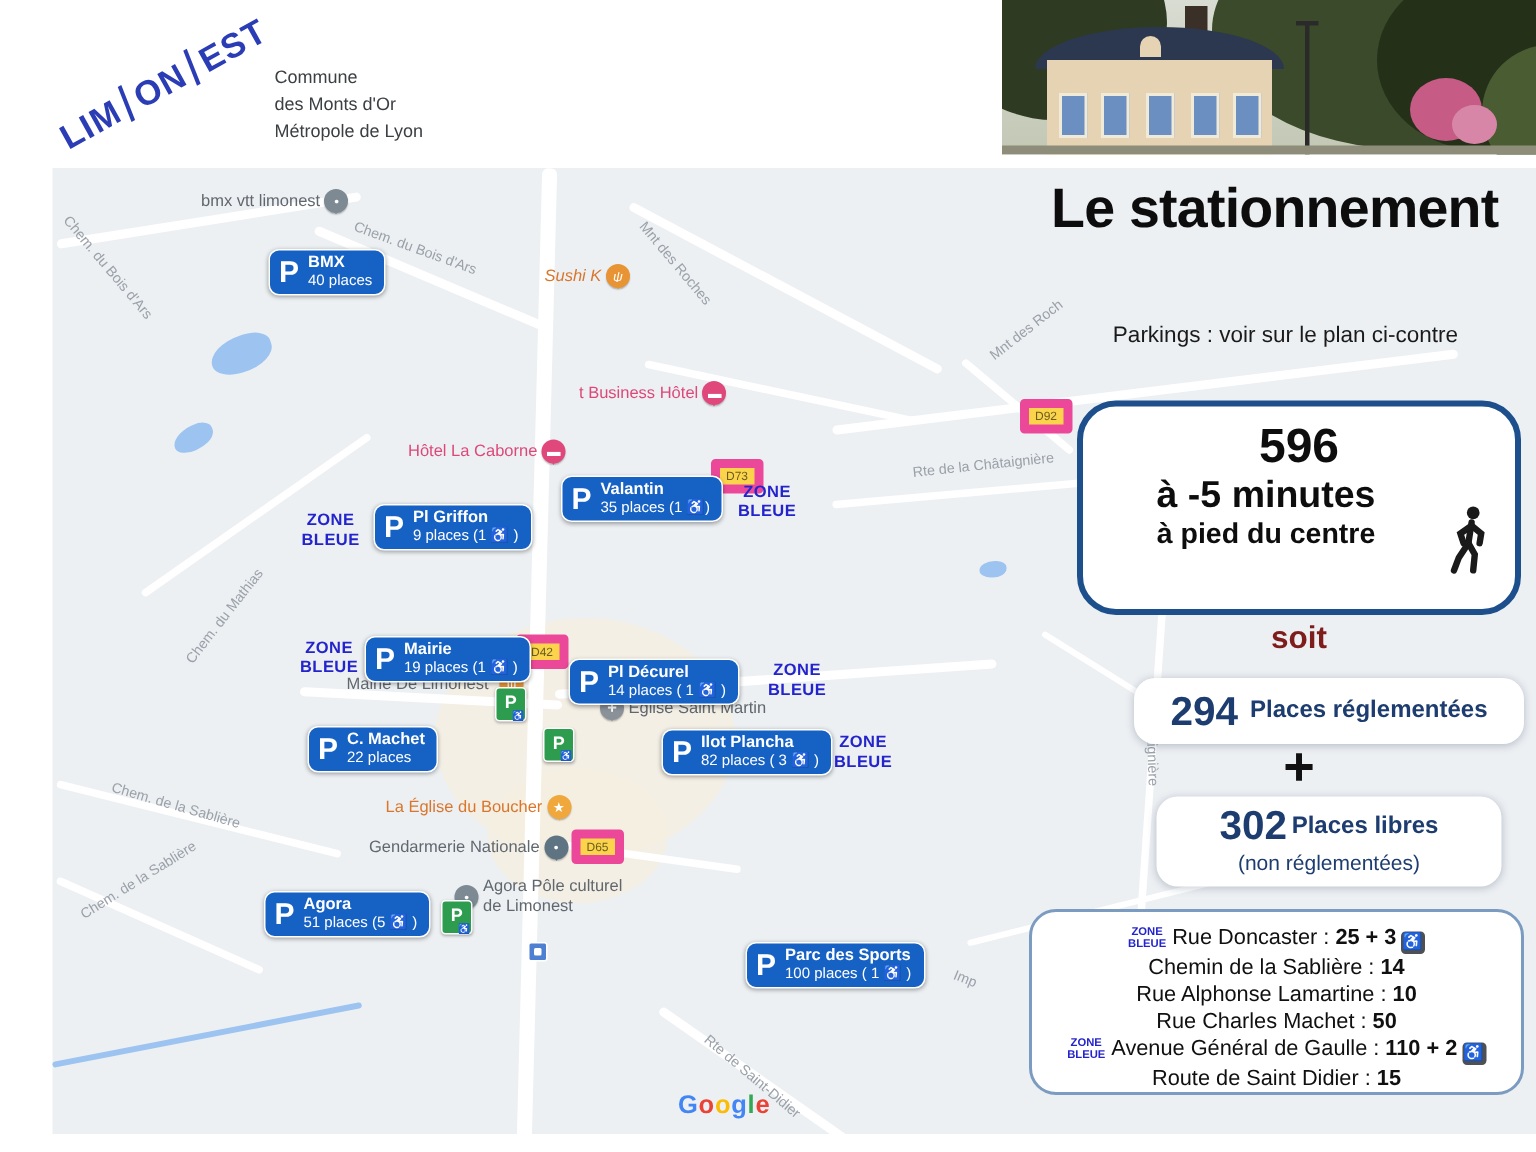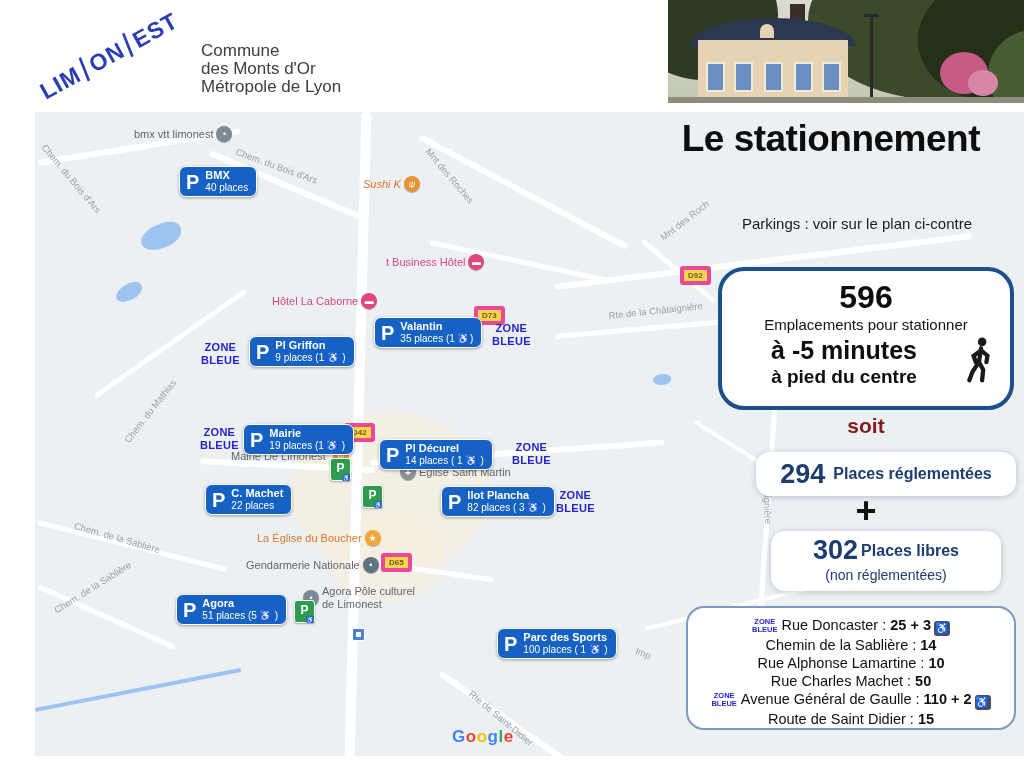--- a/index.html
+++ b/index.html
@@ -3,21 +3,21 @@
 <meta charset="utf-8">
 <style>
   html,body{margin:0;padding:0;background:#fff;}
   .canvas{position:relative;width:1024px;height:768px;overflow:hidden;background:#fff;
           font-family:"Liberation Sans", sans-serif;}
 
   
   .logo{position:absolute;left:42px;top:80px;transform:rotate(-29deg);transform-origin:left center;
         color:#2b3db5;font-weight:900;font-size:23px;white-space:nowrap;letter-spacing:1px;}
   .logo .ls{display:inline-block;transform:scaleY(1.45);font-weight:700;margin:0 3px;}
-  .commune{position:absolute;left:201px;top:42px;font-size:17px;line-height:18px;color:#3c4043;}
+  .commune{position:absolute;left:183px;top:42px;font-size:12px;line-height:18px;color:#3c4043;}
 
   
   .photo{position:absolute;left:668px;top:0;width:356px;height:103px;overflow:hidden;
          background:linear-gradient(#d9dcd2,#c2c8b4);}
   .photo div{position:absolute;}
   .ph-tree{border-radius:50%;}
   .t1{left:-40px;top:-50px;width:150px;height:130px;background:#2e3b22;}
   .t2{left:140px;top:-60px;width:270px;height:160px;background:#3a4a2a;}
   .t3{left:250px;top:-20px;width:140px;height:120px;background:#243018;}
   .t4{left:320px;top:30px;width:90px;height:90px;background:#4a5c32;}
@@ -34,22 +34,22 @@
   .ph-ground{left:0;bottom:0;width:356px;height:6px;background:#8d8d7a;}
 
   
   .map{position:absolute;left:35px;top:112px;width:989px;height:644px;background:#edf0f3;}
   .road{position:absolute;background:#fff;height:6px;border-radius:4px;transform-origin:left center;}
   .urban{position:absolute;background:#f4efe2;border-radius:50%;opacity:.85;}
   .pond{position:absolute;background:#9dc3f0;border-radius:60% 40% 55% 45%;}
   .stream{position:absolute;background:#9dc3f0;height:4px;border-radius:3px;transform-origin:left center;}
 
   .rlabel{position:absolute;color:#9aa1a9;font-size:9.5px;white-space:nowrap;transform-origin:left top;z-index:2;}
-  .badge{position:absolute;background:#fbd44c;border:4px solid #ec4899;color:#6b5d1e;font-size:8px;
-         font-weight:700;border-radius:3px;padding:1px 4px;line-height:9px;z-index:3;}
+  .badge{position:absolute;background:#fbd44c;border:6px solid #ec4899;color:#6b5d1e;font-size:8px;
+         font-weight:400;border-radius:3px;padding:1px 4px;line-height:9px;z-index:3;}
 
   .poi{position:absolute;display:flex;align-items:center;white-space:nowrap;z-index:3;}
   .poi .txt{font-size:11px;color:#60676e;line-height:13px;}
   .poi.orange .txt{color:#d9762c;}
   .poi.pink .txt{color:#dd4878;}
   .ping{width:16px;height:16px;border-radius:50%;color:#fff;text-align:center;font-size:9px;line-height:16px;
         position:relative;margin:0 3px;flex:none;box-shadow:0 1px 1px rgba(0,0,0,.25);}
   .ping::after{content:"";position:absolute;left:5px;bottom:-4px;border:3px solid transparent;border-top-width:5px;}
   .pg-gray{background:#7d8a93;}  .pg-gray::after{border-top-color:#7d8a93;}
   .pg-pink{background:#e0487c;}  .pg-pink::after{border-top-color:#e0487c;}
@@ -72,21 +72,21 @@
   .pinfo{display:flex;flex-direction:column;}
   .pinfo b{font-size:11px;line-height:13px;font-weight:700;}
   .pinfo span{font-size:10px;line-height:12px;}
   .zonetag{position:absolute;color:#2424cd;font-weight:800;font-size:11px;line-height:12.5px;
            text-align:center;z-index:4;letter-spacing:.3px;}
   .zonetag span{display:block;}
 
   .glogo{position:absolute;left:452px;top:727px;font-size:17px;font-weight:700;letter-spacing:.5px;z-index:4;}
 
   
-  .title-main{position:absolute;left:600px;top:118px;width:380px;text-align:right;font-size:37px;
+  .title-main{position:absolute;left:619px;top:118px;width:380px;text-align:right;font-size:37px;
               font-weight:800;color:#0d0d0d;letter-spacing:-.5px;z-index:10;}
   .title-sub{position:absolute;left:600px;top:166px;width:380px;text-align:right;font-size:19px;
              font-weight:800;color:#0d0d0d;letter-spacing:.5px;z-index:10;}
   .title-note{position:absolute;left:600px;top:215px;width:372px;text-align:right;font-size:15px;
               color:#1a1a1a;z-index:10;}
   .sumbox{position:absolute;left:718px;top:267px;width:296px;height:143px;background:#fff;
           border:4px solid #1c4f8c;border-radius:26px;box-sizing:border-box;text-align:center;
           padding-top:8px;z-index:10;}
   .s-total{font-size:32px;font-weight:800;line-height:36px;color:#0d0d0d;}
   .s-l1{font-size:15px;line-height:20px;color:#111;}
@@ -334,21 +334,20 @@
     <div class="ph-lamp"></div>
       <div class="ph-lamp2"></div>
       <div class="ph-ground"></div>
   </div>
 
   <div class="title-main">Le stationnement</div>
   <div class="title-note">Parkings : voir sur le plan ci-contre</div>
 
   <div class="sumbox">
     <div class="s-total">596</div>
-    <div class="s-l1">Emplacements pour stationner</div>
     <div class="s-l2">à -5 minutes</div>
     <div class="s-l3">à pied du centre</div>
     <svg class="walker" width="32" height="50" viewBox="0 0 30 44" fill="none" stroke="#1a1a1a" stroke-width="4" stroke-linecap="round">
       <circle cx="17" cy="5" r="4" fill="#1a1a1a" stroke="none"></circle>
       <path d="M16 11 L14 24"></path>
       <path d="M16 13 L9 18 L11 24"></path>
       <path d="M16 13 L22 18 L21 24"></path>
       <path d="M14 24 L8 33 L5 41"></path>
       <path d="M14 24 L18 31 L17 41"></path>
     </svg>

